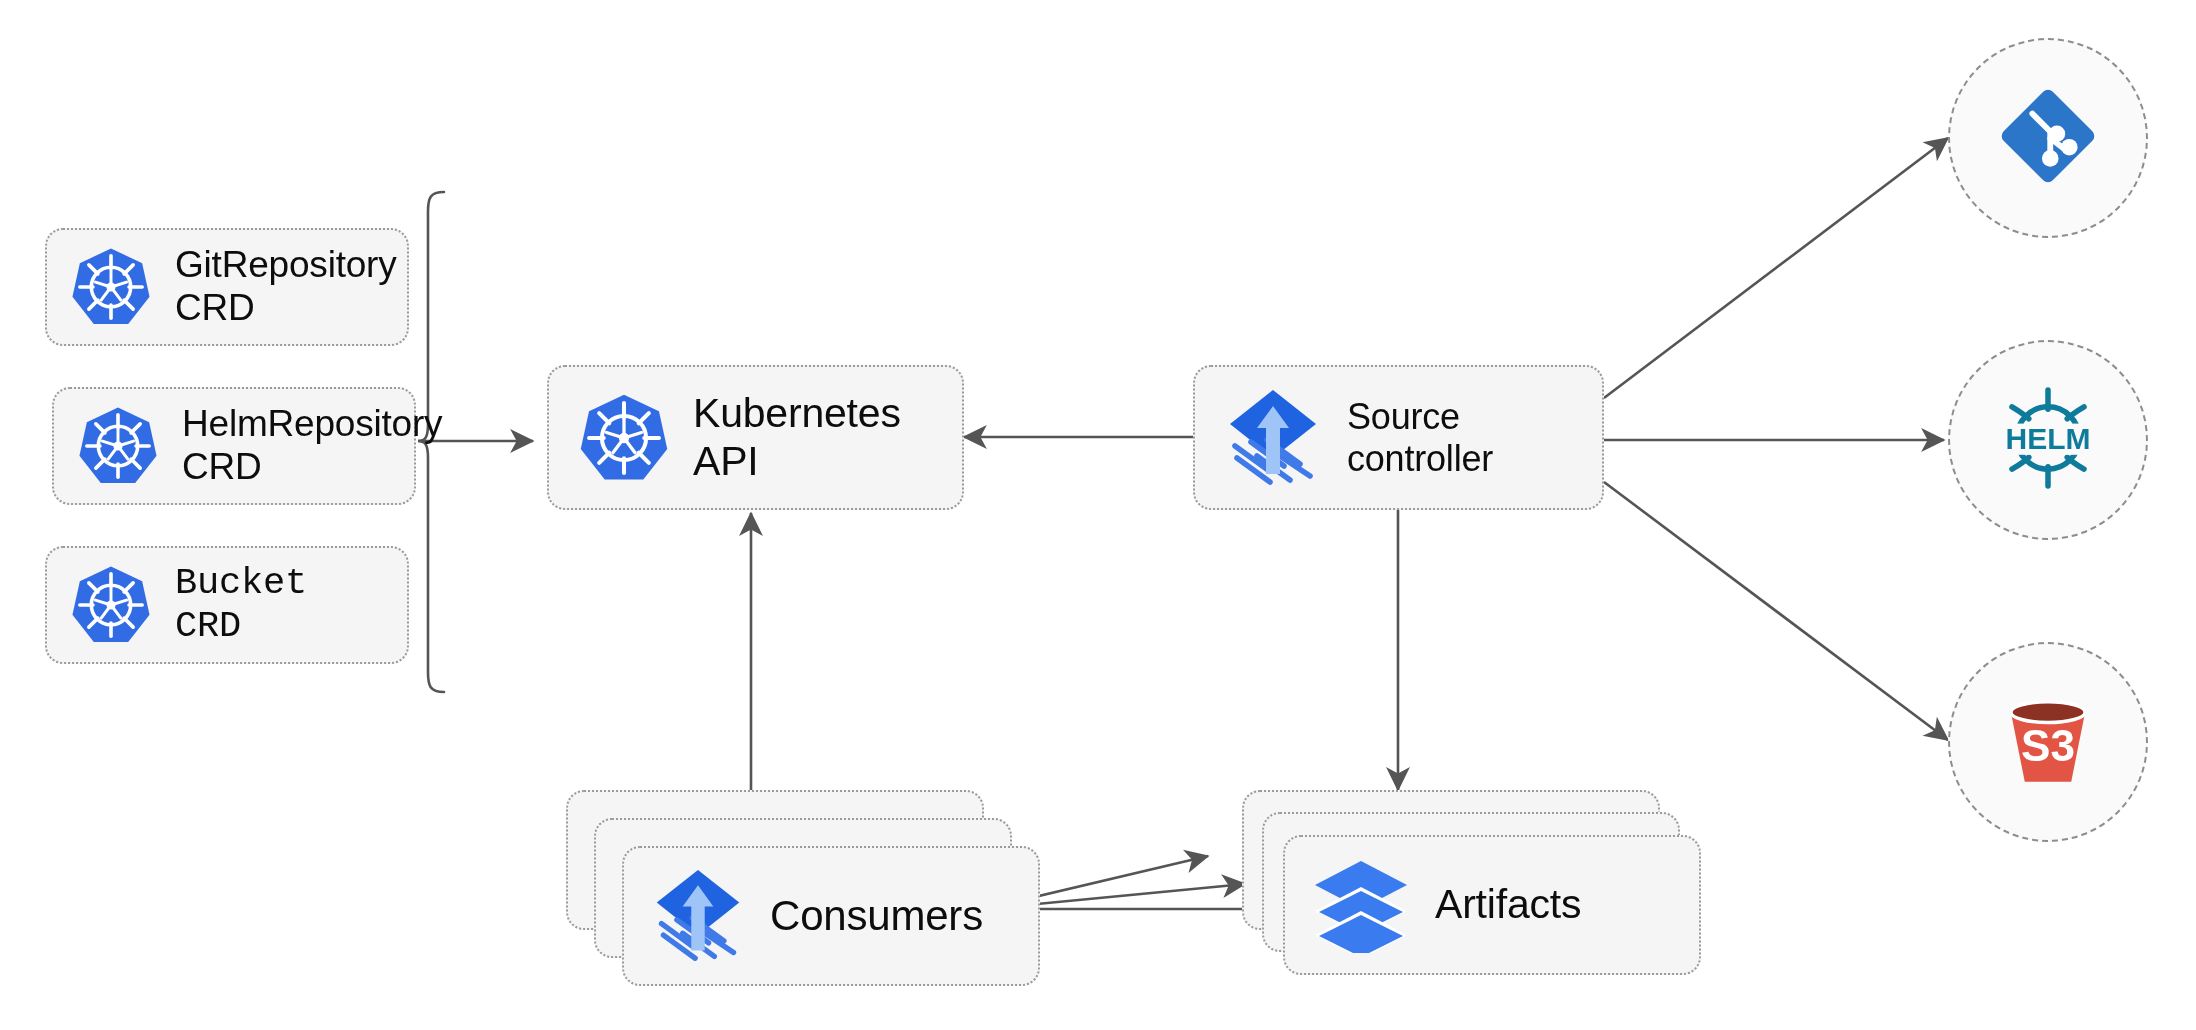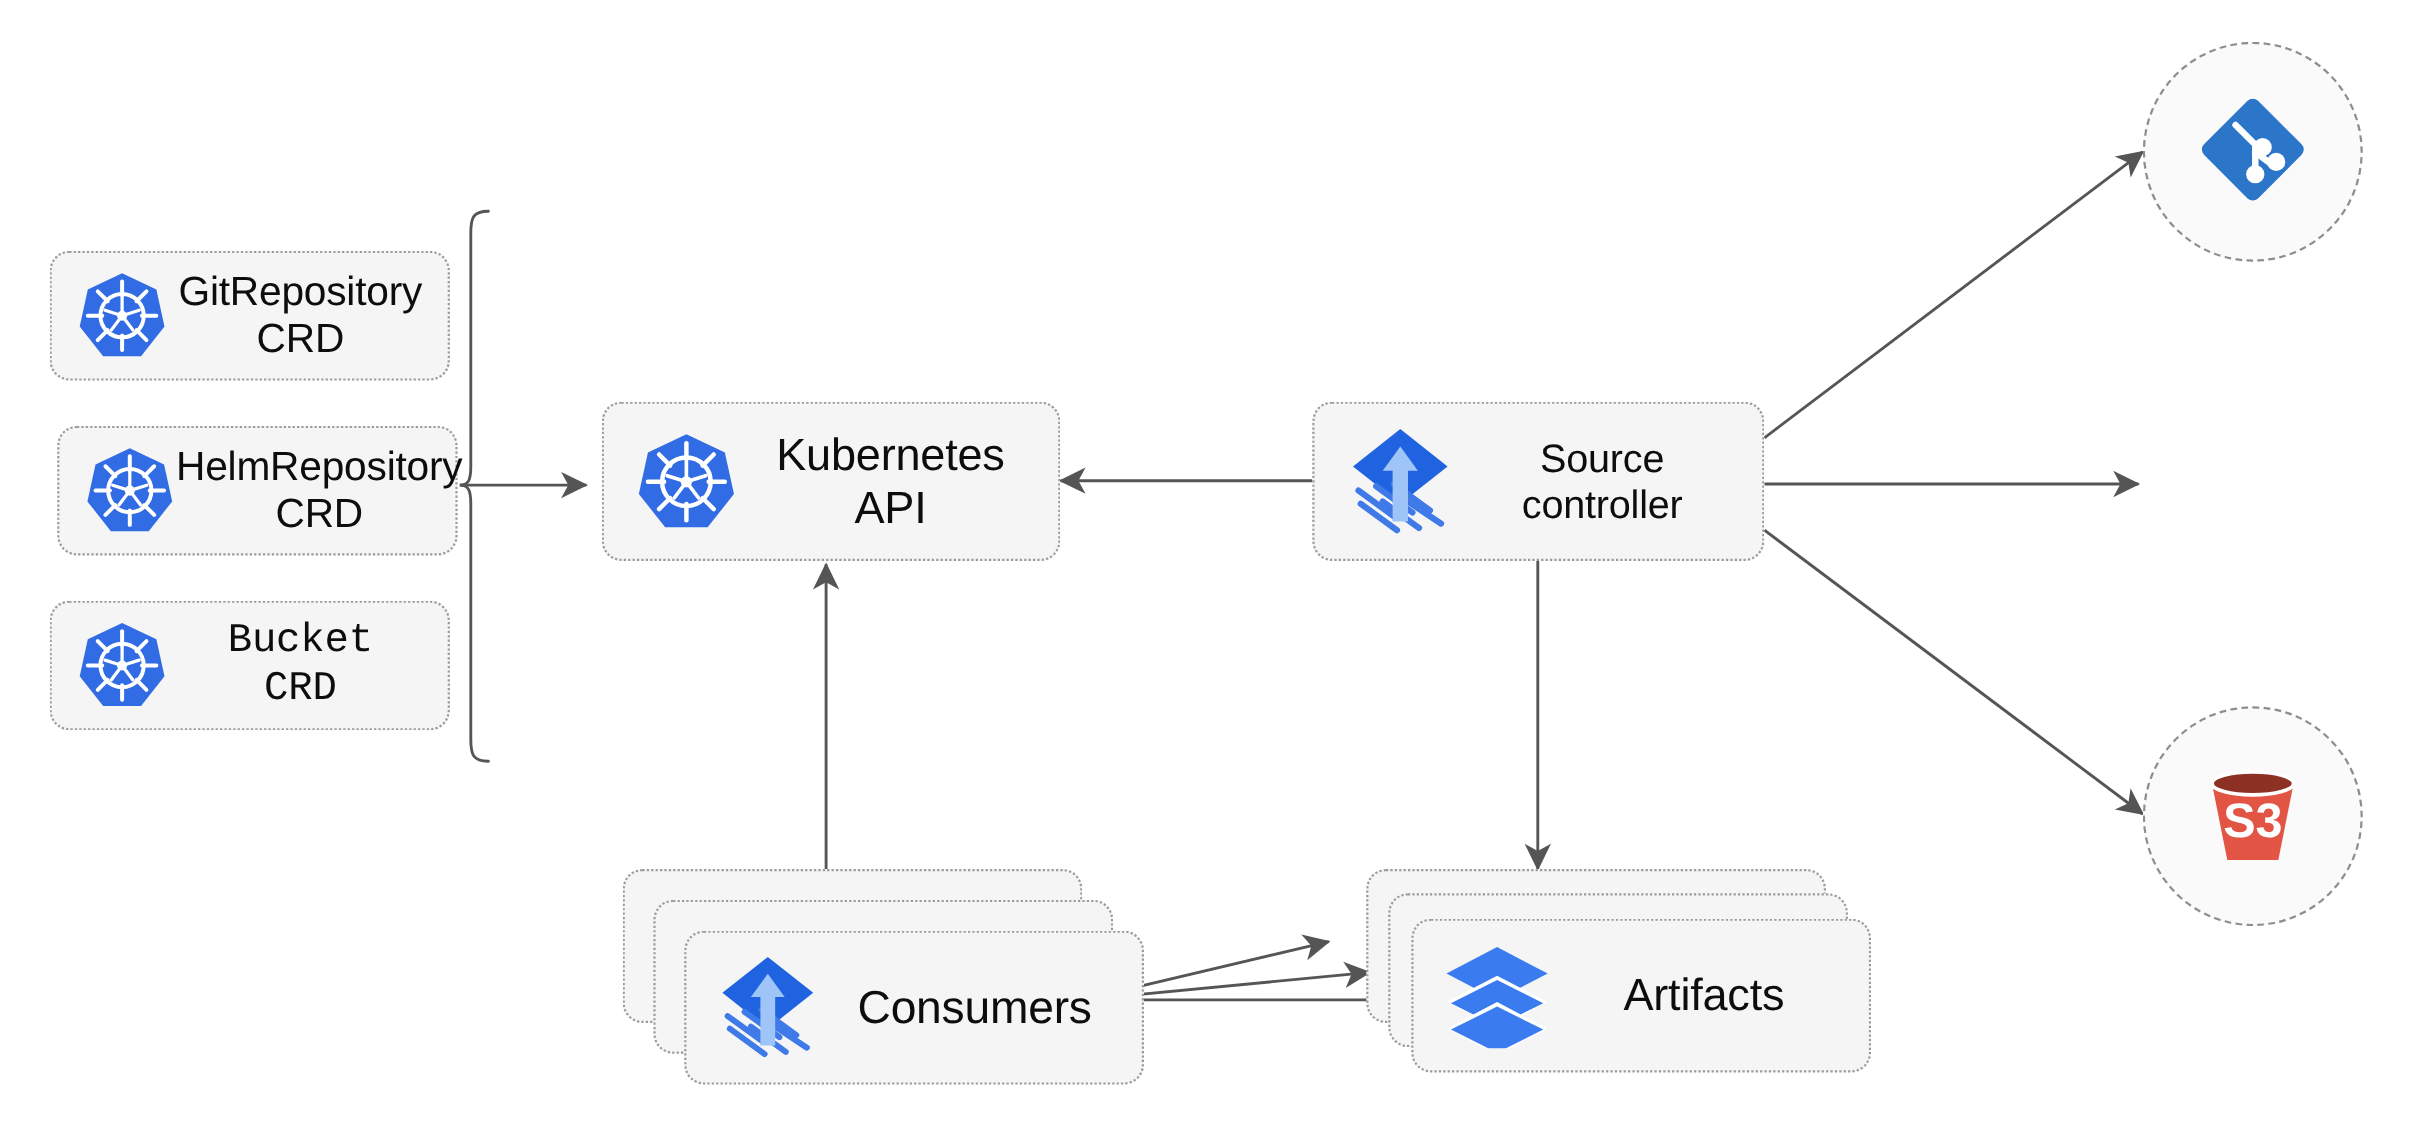--- a/index.html
+++ b/index.html
@@ -40,27 +40,28 @@
   .card-ghost {
     position: absolute;
     box-sizing: border-box;
     background: #f5f5f5;
     border: 2px dotted #9a9a9a;
     border-radius: 18px;
     z-index: 3;
   }
   .card-label {
     flex: 1 1 auto;
-    text-align: center;
+    text-align: left;
     color: #0d0d0d;
     font-size: 38px;
     line-height: 1.16;
     letter-spacing: -0.2px;
     white-space: pre-line;
     padding-right: 14px;
+    margin-left: 22px;
   }
   .icon-slot {
     flex: 0 0 auto;
     display: flex;
     align-items: center;
     justify-content: center;
   }
 
   
   .crd-card { width: 364px; height: 118px; padding-left: 22px; }
@@ -309,20 +310,37 @@
           <line x1="52" y1="46" x2="52" y2="68"></line>
           <path d="M52,52 L64,61"></path>
         </g>
         <circle cx="58" cy="48" r="7.4" fill="#ffffff"></circle>
         <circle cx="69" cy="60" r="7.4" fill="#ffffff"></circle>
         <circle cx="52" cy="70" r="7.4" fill="#ffffff"></circle>
       </svg>
     </span>
   </div>
 
+  <div class="circle-node" style="left:1948px; top:340px;">
+    <span style="position:relative;display:block;">
+      <svg width="120" height="120" viewBox="0 0 100 100">
+        <g stroke="#0f7b9b" stroke-width="4.6" fill="none" stroke-linecap="round">
+          <circle cx="50" cy="50" r="26"></circle>
+          <line x1="50" y1="10" x2="50" y2="26"></line>
+          <line x1="50" y1="74" x2="50" y2="90"></line>
+          <path d="M20,24 Q30,30 34,34"></path>
+          <path d="M80,24 Q70,30 66,34"></path>
+          <path d="M20,76 Q30,70 34,66"></path>
+          <path d="M80,76 Q70,70 66,66"></path>
+        </g>
+        <rect x="8" y="38" width="84" height="26" fill="#fafafa"></rect>
+        <text x="50" y="59" text-anchor="middle" font-family="Liberation Sans, sans-serif" font-size="25" font-weight="bold" fill="#0f7b9b">HELM</text>
+      </svg>
+    </span>
+  </div>
 
   <div class="circle-node" style="left:1948px; top:642px;">
     <span>
       <svg width="116" height="116" viewBox="0 0 100 100">
         <path d="M18,26 L82,26 L70,86 L30,86 Z" fill="#e25444"></path>
         <ellipse cx="50" cy="26" rx="32" ry="9" fill="#8c3123"></ellipse>
         <ellipse cx="50" cy="26" rx="32" ry="9" fill="none" stroke="#ffffff" stroke-width="3"></ellipse>
         <text x="50" y="68" text-anchor="middle" font-family="Liberation Sans, sans-serif" font-size="38" font-weight="bold" fill="#ffffff">S3</text>
       </svg>
     </span>

